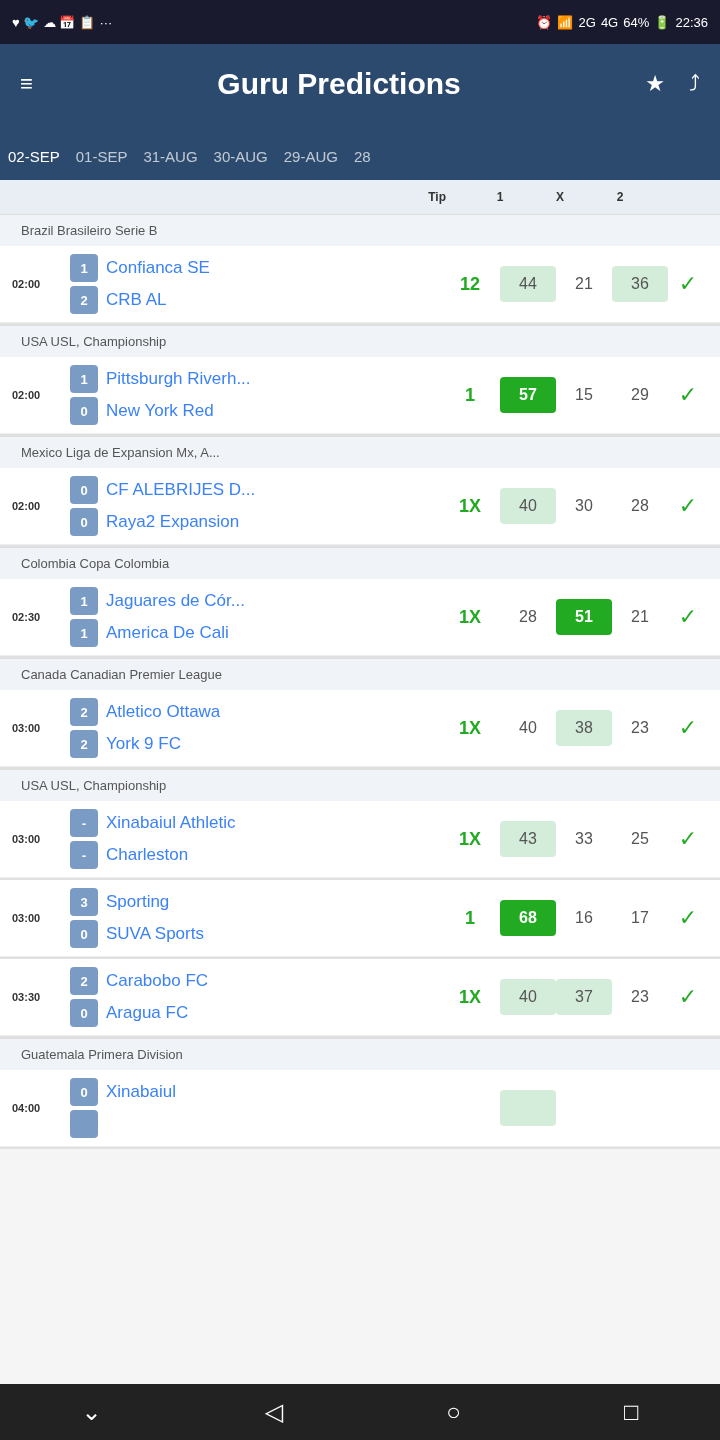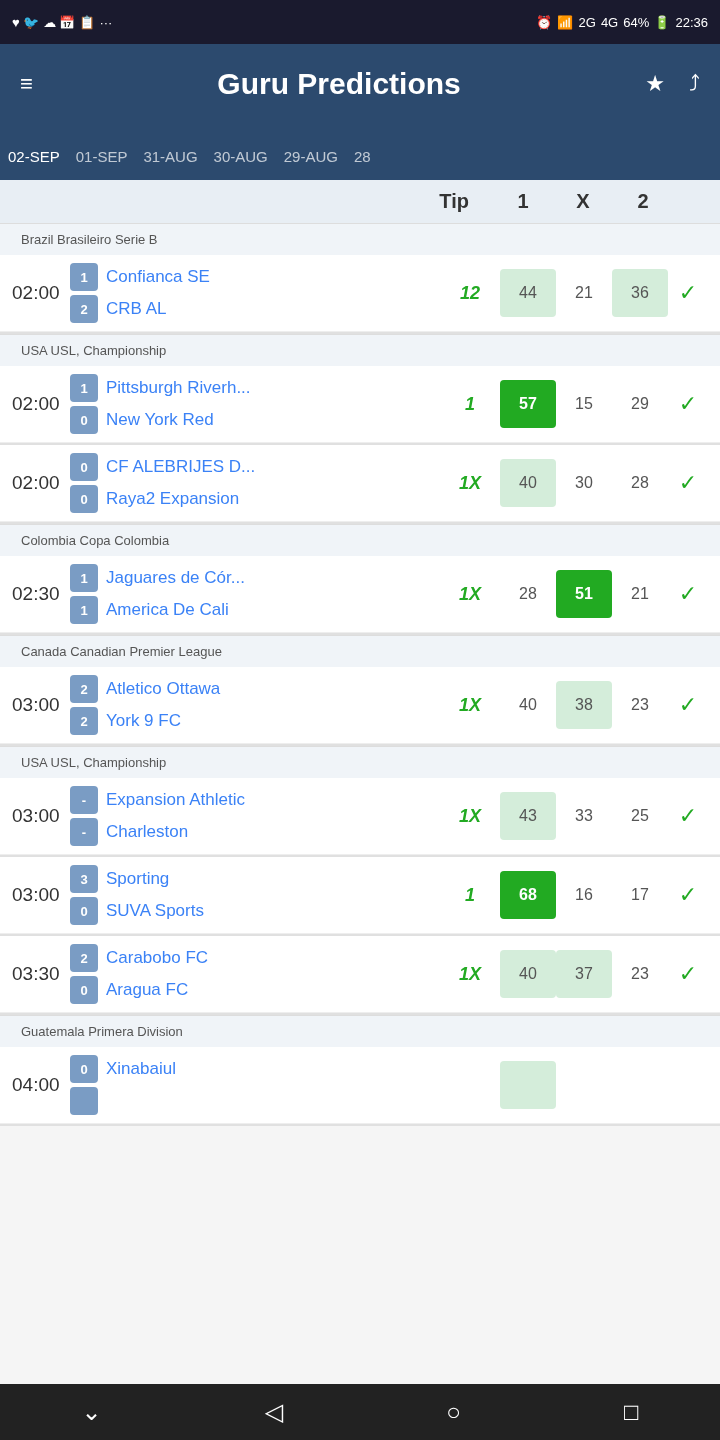--- a/index.html
+++ b/index.html
@@ -56,23 +56,23 @@
       color: white;
       border-bottom: 3px solid #87ceeb;
       margin-bottom: -3px;
     }
 
     
     .col-headers {
       background: #e8eef4;
       display: flex;
       align-items: center;
-      padding: 10px 7px;
+      padding: 10px 30px;
       font-weight: bold;
-      font-size: 20px;
+      font-size: 12px;
       color: #333;
     }
     .col-header-tip { margin-left: auto; margin-right: 24px; }
     .col-header-1 { width: 60px; text-align: center; }
     .col-header-x { width: 60px; text-align: center; }
     .col-header-2 { width: 60px; text-align: center; }
     .col-header-check { width: 40px; }
 
     
     .league-header {
@@ -86,23 +86,23 @@
     
     .match-row {
       background: white;
       display: flex;
       align-items: center;
       padding: 0 12px;
       border-bottom: 1px solid #eee;
       min-height: 52px;
     }
     .match-time {
-      font-size: 19px;
+      font-size: 11px;
       color: #333;
-      font-weight: 400;
+      font-weight: 700;
       width: 58px;
       flex-shrink: 0;
     }
     .match-teams {
       flex: 1;
       display: flex;
       flex-direction: column;
       justify-content: center;
       gap: 4px;
       padding: 8px 0;
@@ -129,25 +129,24 @@
       font-size: 17px;
       color: #3b82f6;
     }
     .tip-col {
       width: 60px;
       text-align: center;
       font-size: 18px;
       font-weight: bold;
       color: #22aa22;
       flex-shrink: 0;
-      font-style: italic;
     }
     .odds-col {
       width: 56px;
-      height: 48px;
+      height: 36px;
       text-align: center;
       display: flex;
       align-items: center;
       justify-content: center;
       font-size: 16px;
       color: #555;
       border-radius: 4px;
       flex-shrink: 0;
     }
     .odds-col.highlighted {
@@ -275,20 +274,21 @@
             <span class="team-name">New York Red</span>
           </div>
         </div>
         <div class="tip-col">1</div>
         <div class="odds-col highlighted">57</div>
         <div class="odds-col">15</div>
         <div class="odds-col">29</div>
         <div class="check-col">✓</div>
       </div>
     </div>
+    <div class="league-header">Mexico Liga de Expansion Mx, A...</div>
     <div class="match-block">
       <div class="match-row">
         <div class="match-time">02:00</div>
         <div class="match-teams">
           <div class="team-row">
             <div class="team-badge">0</div>
             <span class="team-name">CF ALEBRIJES D...</span>
           </div>
           <div class="team-row">
             <div class="team-badge">0</div>
@@ -344,21 +344,21 @@
         <div class="check-col">✓</div>
       </div>
     </div>
     <div class="league-header">USA USL, Championship</div>
     <div class="match-block">
       <div class="match-row">
         <div class="match-time">03:00</div>
         <div class="match-teams">
           <div class="team-row">
             <div class="team-badge">-</div>
-            <span class="team-name">Expansion Athletic</span>
+            <span class="team-name">Xinabaiul Athletic</span>
           </div>
           <div class="team-row">
             <div class="team-badge">-</div>
             <span class="team-name">Charleston</span>
           </div>
         </div>
         <div class="tip-col">1X</div>
         <div class="odds-col light-highlight">43</div>
         <div class="odds-col">33</div>
         <div class="odds-col">25</div>

